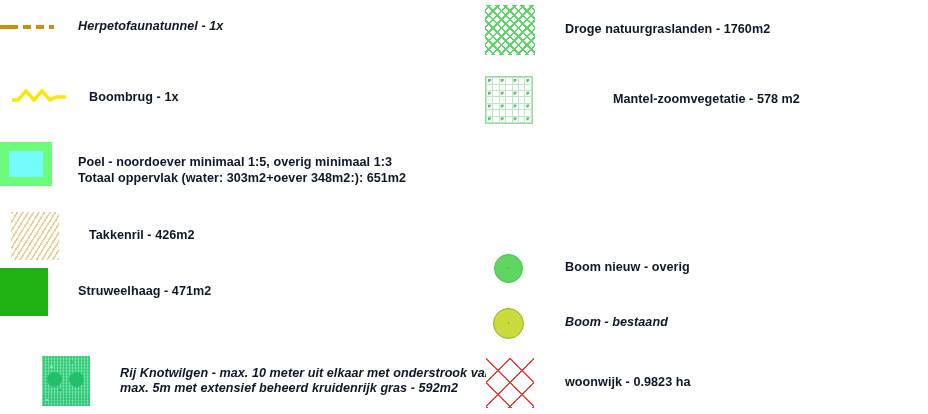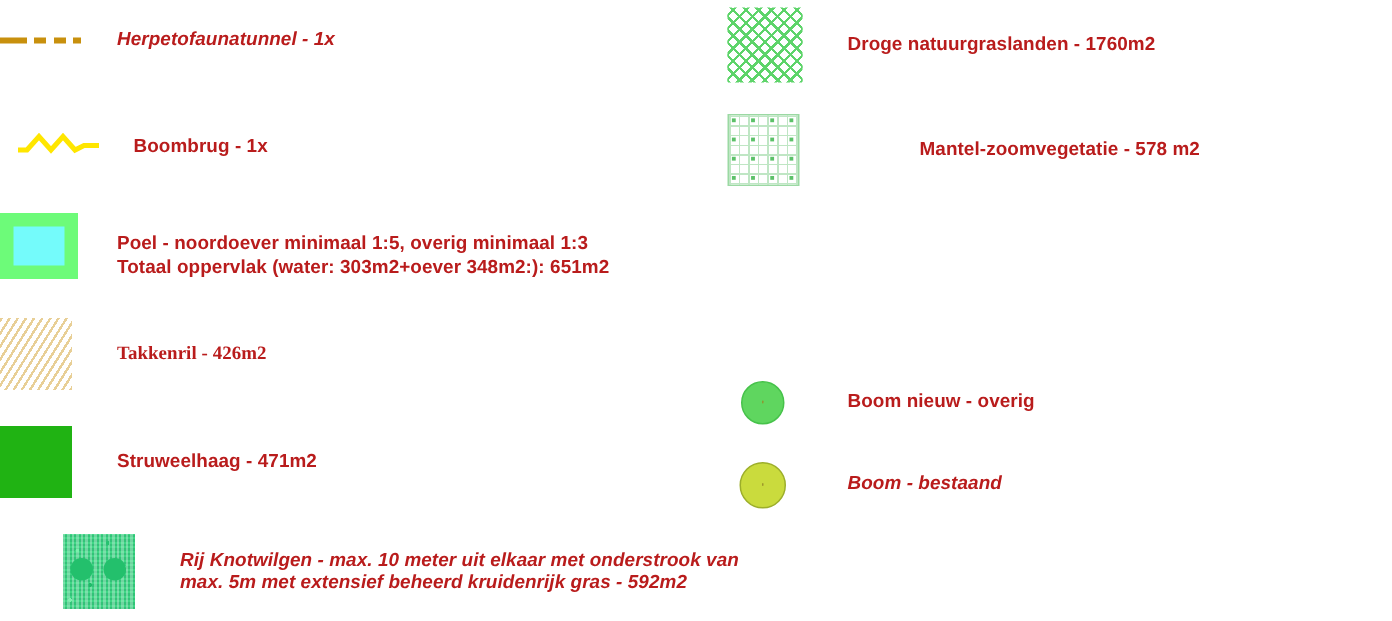--- a/index.html
+++ b/index.html
@@ -31,21 +31,21 @@
     display: flex;
     align-items: center;
   }
   .swatch-cell {
     flex: 0 0 auto;
     display: flex;
     align-items: center;
     justify-content: flex-start;
   }
   .label {
-    color: #b91c1c;
+    color: #0f172a;
     font-size: 12.6px;
     font-weight: bold;
     line-height: 15.4px;
     letter-spacing: 0.05px;
     white-space: pre-line;
   }
   .label.italic { font-style: italic; }
   .sw-line-dash {
     width: 54px;
     height: 4px;
@@ -194,28 +194,28 @@
     <div class="entry" style="left:0px; top:140px; width:470px; height:46px;align-items:flex-end;">
       <div class="swatch-cell" style="width:78px;">
         <span class="sw-poel">
             <i></i>
           </span>
       </div>
       <div class="label">Poel - noordoever minimaal 1:5, overig minimaal 1:3
 Totaal oppervlak (water: 303m2+oever 348m2:): 651m2</div>
     </div>
 
-    <div class="entry" style="left:0px; top:212px; width:470px; height:48px;font-family:Liberation Serif, serif;">
+    <div class="entry" style="left:11px; top:212px; width:470px; height:48px;">
       <div class="swatch-cell" style="width:78px;">
         <span class="sw-takken"></span>
       </div>
       <div class="label">Takkenril - 426m2</div>
     </div>
 
-    <div class="entry" style="left:0px; top:284px; width:470px; height:48px;">
+    <div class="entry" style="left:0px; top:268px; width:470px; height:48px;">
       <div class="swatch-cell" style="width:78px;">
         <span class="sw-solid-green"></span>
       </div>
       <div class="label">Struweelhaag - 471m2</div>
     </div>
 
     <div class="entry" style="left:0px; top:356px; width:470px; height:50px;padding-left:42px;">
       <div class="swatch-cell" style="width:78px;">
         <span class="sw-knot">
           <b class="a"></b>
@@ -252,16 +252,22 @@
       <div class="label">Boom nieuw - overig</div>
     </div>
 
     <div class="entry" style="left:0px; top:307px; width:458px; height:32px;">
       <div class="swatch-cell" style="width:95px; padding-left:23px; box-sizing:border-box;">
         <span class="sw-circle c-bestaand"></span>
       </div>
       <div class="label italic">Boom - bestaand</div>
     </div>
 
+    <div class="entry" style="left:0px; top:358px; width:458px; height:50px;">
+      <div class="swatch-cell" style="width:95px; padding-left:16px; box-sizing:border-box;">
+        <span class="sw-hatch-red"></span>
+      </div>
+      <div class="label">woonwijk - 0.9823 ha</div>
+    </div>
 
   </div>
 
 </div>
 
 </body></html>

